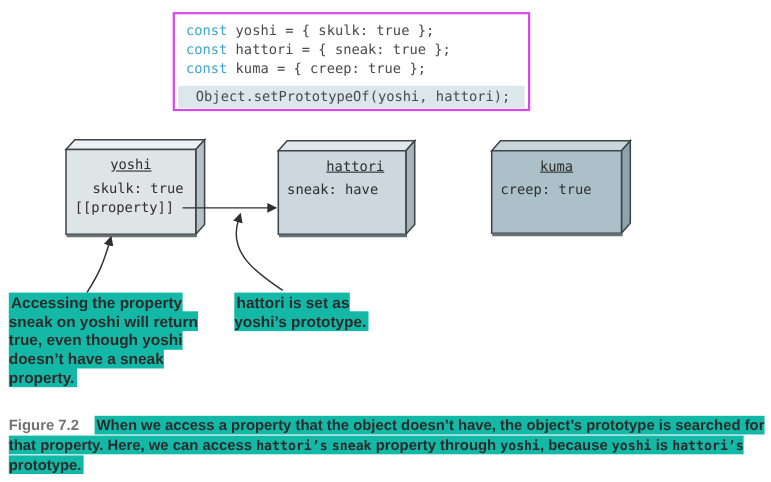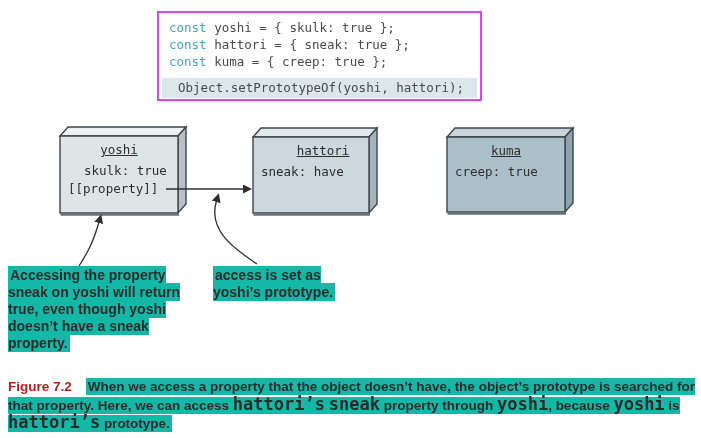--- a/index.html
+++ b/index.html
@@ -42,22 +42,22 @@
     position:absolute; font-weight:bold; font-size:14px; line-height:17px;
     color:#2b2b2b;
   }
   .hl { background:#14b8a6; padding:1px 2px; }
 
   
   .caption {
     position:absolute; left:8px; top:378px; width:690px;
     font-weight:bold; font-size:13.5px; line-height:17.5px; color:#2b2b2b;
   }
-  .fig-label { color:#b91c1c; padding-right:14px; }
-  .cap-mono { font-family:"DejaVu Sans Mono", monospace; font-size:17px; }
+  .fig-label { color:#737373; padding-right:14px; }
+  .cap-mono { font-family:"DejaVu Sans Mono", monospace; font-size:12px; }
 </style>
 </head>
 <body>
 
 <div class="page">
 
   <svg class="shape-layer" viewBox="0 0 701 438">
     <defs>
       <marker id="ah" markerWidth="9" markerHeight="9" refX="1" refY="4.5" orient="auto" markerUnits="userSpaceOnUse">
         <path d="M0,0 L9,4.5 L0,9 Z" fill="#2f2f2f"></path>
@@ -106,20 +106,20 @@
   <div class="obj-title" style="left:253px; top:143px; width:116px;margin-left:12px;">hattori</div>
   <div class="obj-prop" style="left:261px; top:164px;">sneak: have</div>
 
   <div class="obj-title" style="left:447px; top:143px; width:118px;">kuma</div>
   <div class="obj-prop" style="left:455px; top:164px;">creep: true</div>
 
   <div class="callout" style="left:8px; top:267px; width:198px;">
     <span class="hl">Accessing the property sneak on yoshi will return true, even though yoshi doesn’t have a sneak property.</span>
   </div>
   <div class="callout" style="left:213px; top:267px; width:142px;">
-    <span class="hl">access is set as yoshi’s prototype.</span>
+    <span class="hl">hattori is set as yoshi’s prototype.</span>
   </div>
 
   <div class="caption">
     <span class="fig-label">Figure 7.2</span><span class="hl"><span>When we access a property that the object doesn’t have, the object’s prototype is searched for that property. Here, we can access </span><span class="cap-mono">hattori’s</span><span> </span><span class="cap-mono">sneak</span><span> property through </span><span class="cap-mono">yoshi</span><span>, because </span><span class="cap-mono">yoshi</span><span> is </span><span class="cap-mono">hattori’s</span><span> prototype.</span></span>
   </div>
 
 </div>
 
 </body></html>

